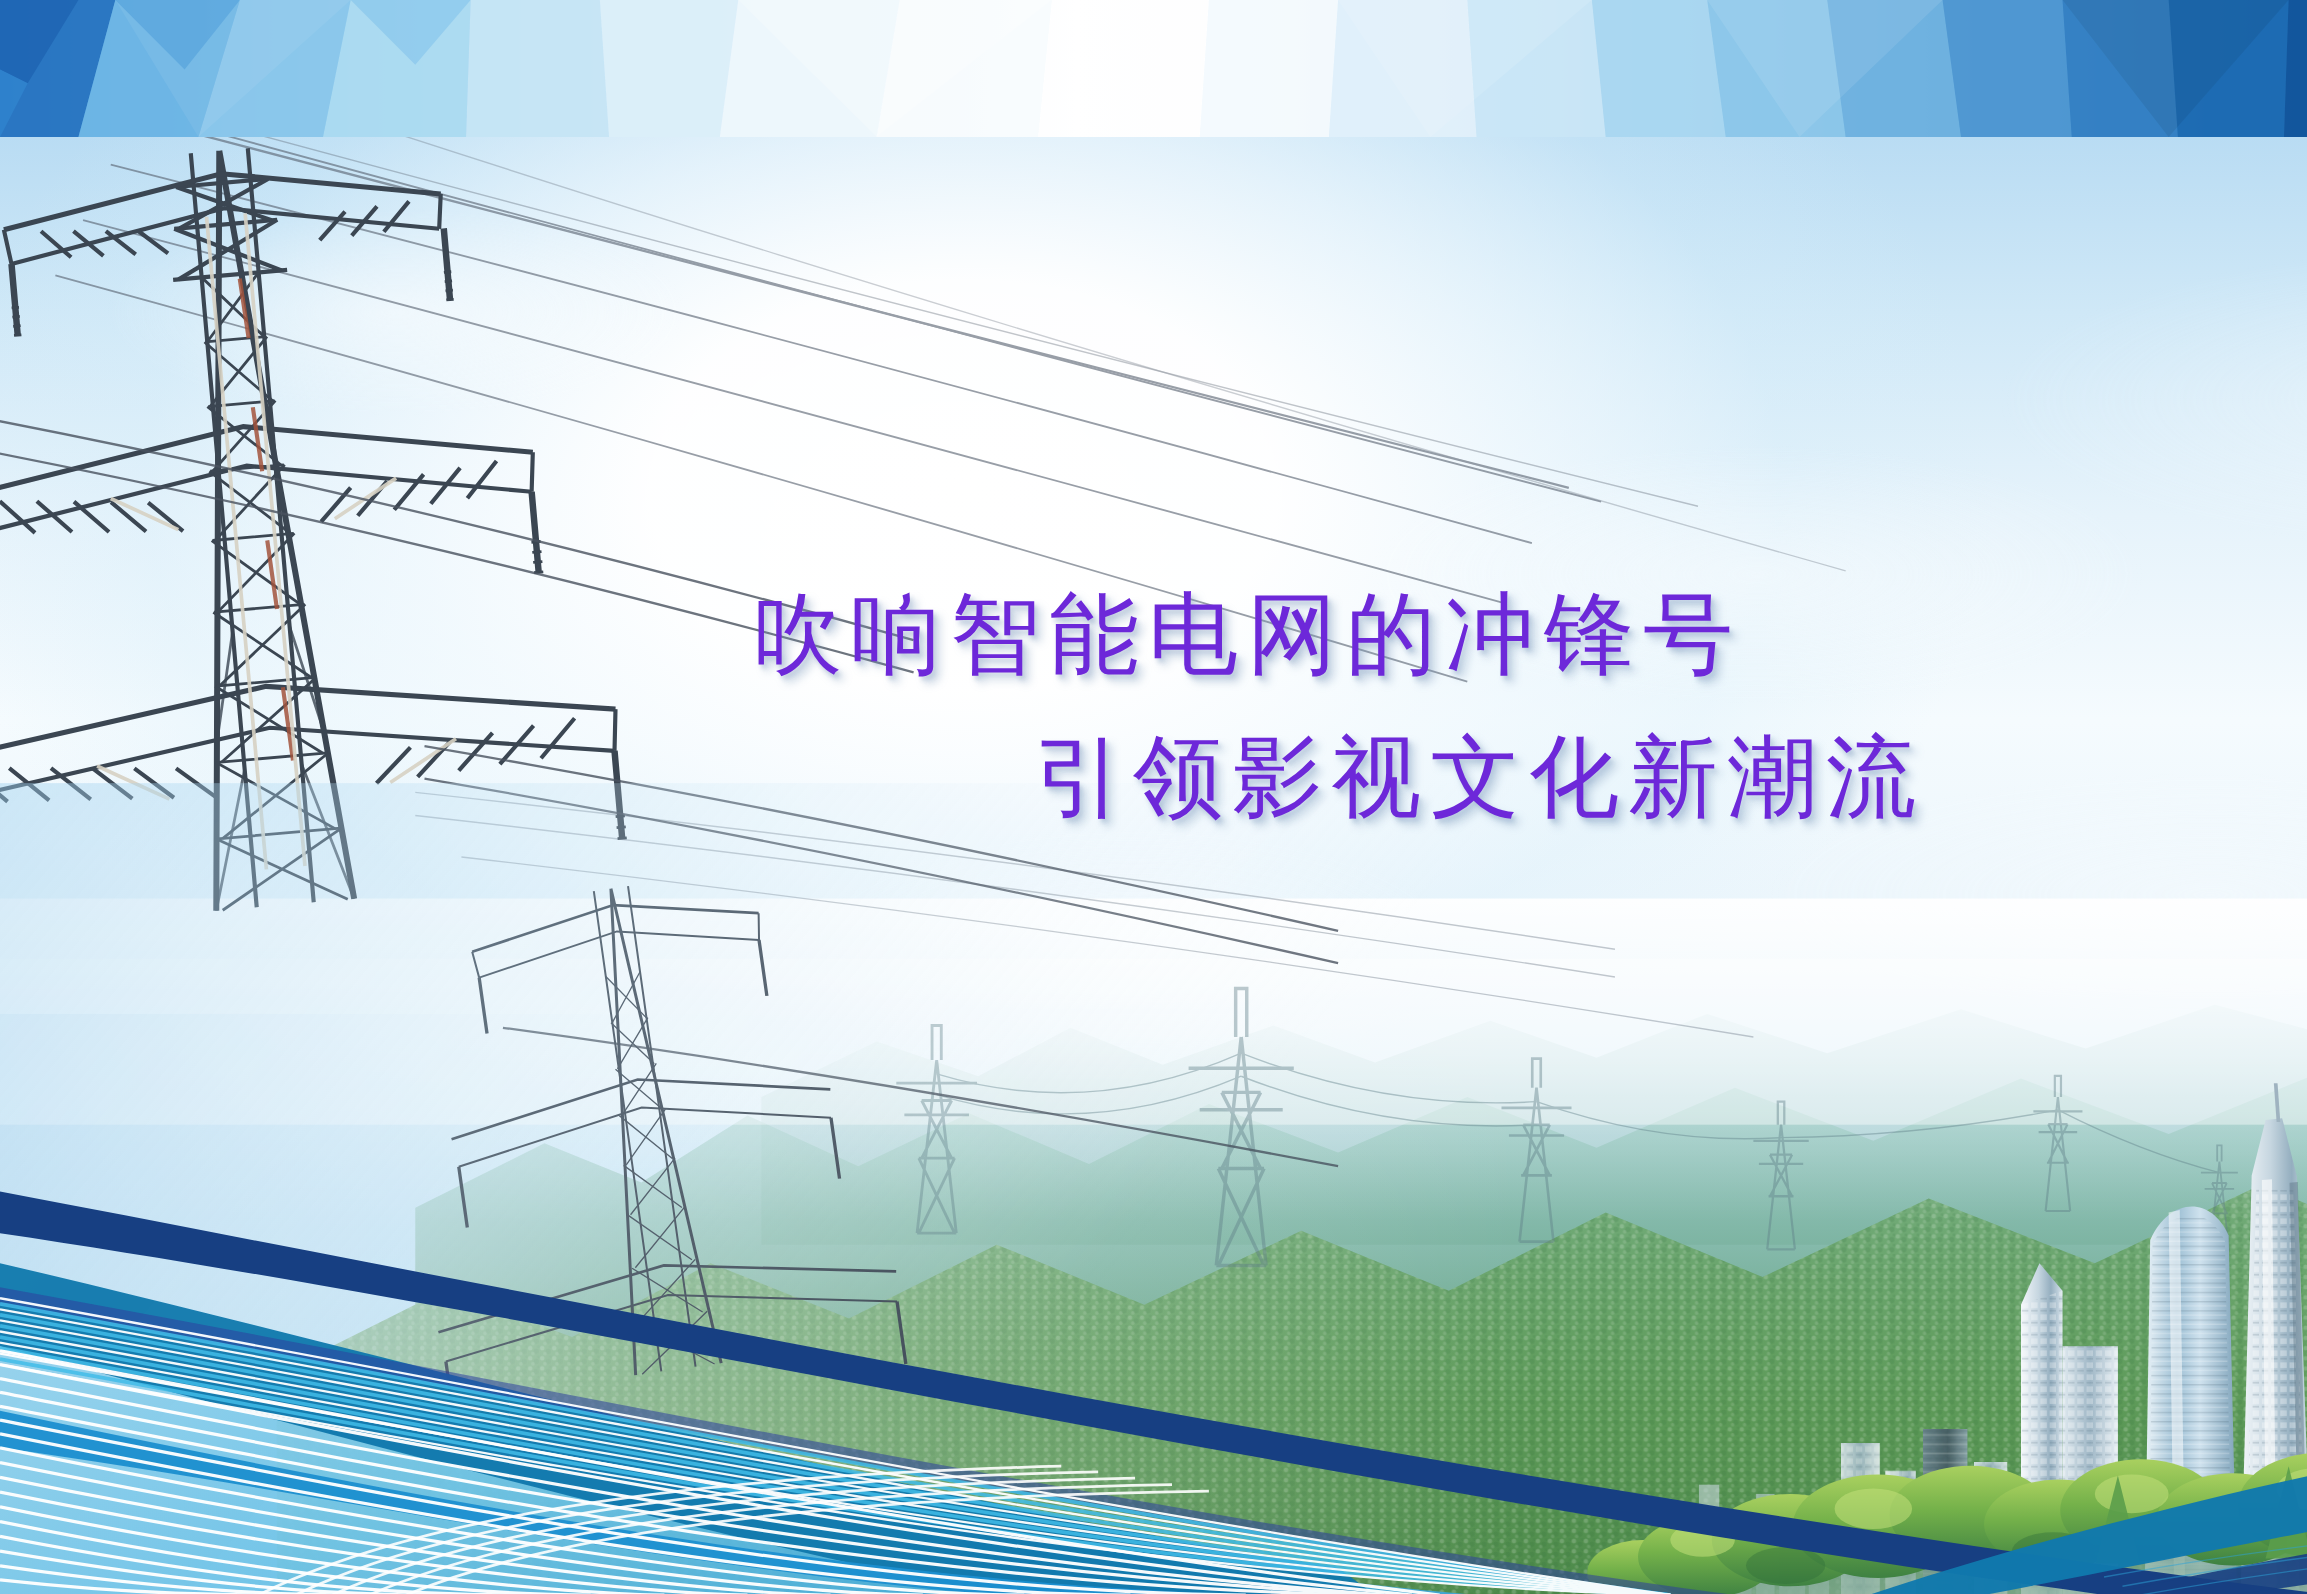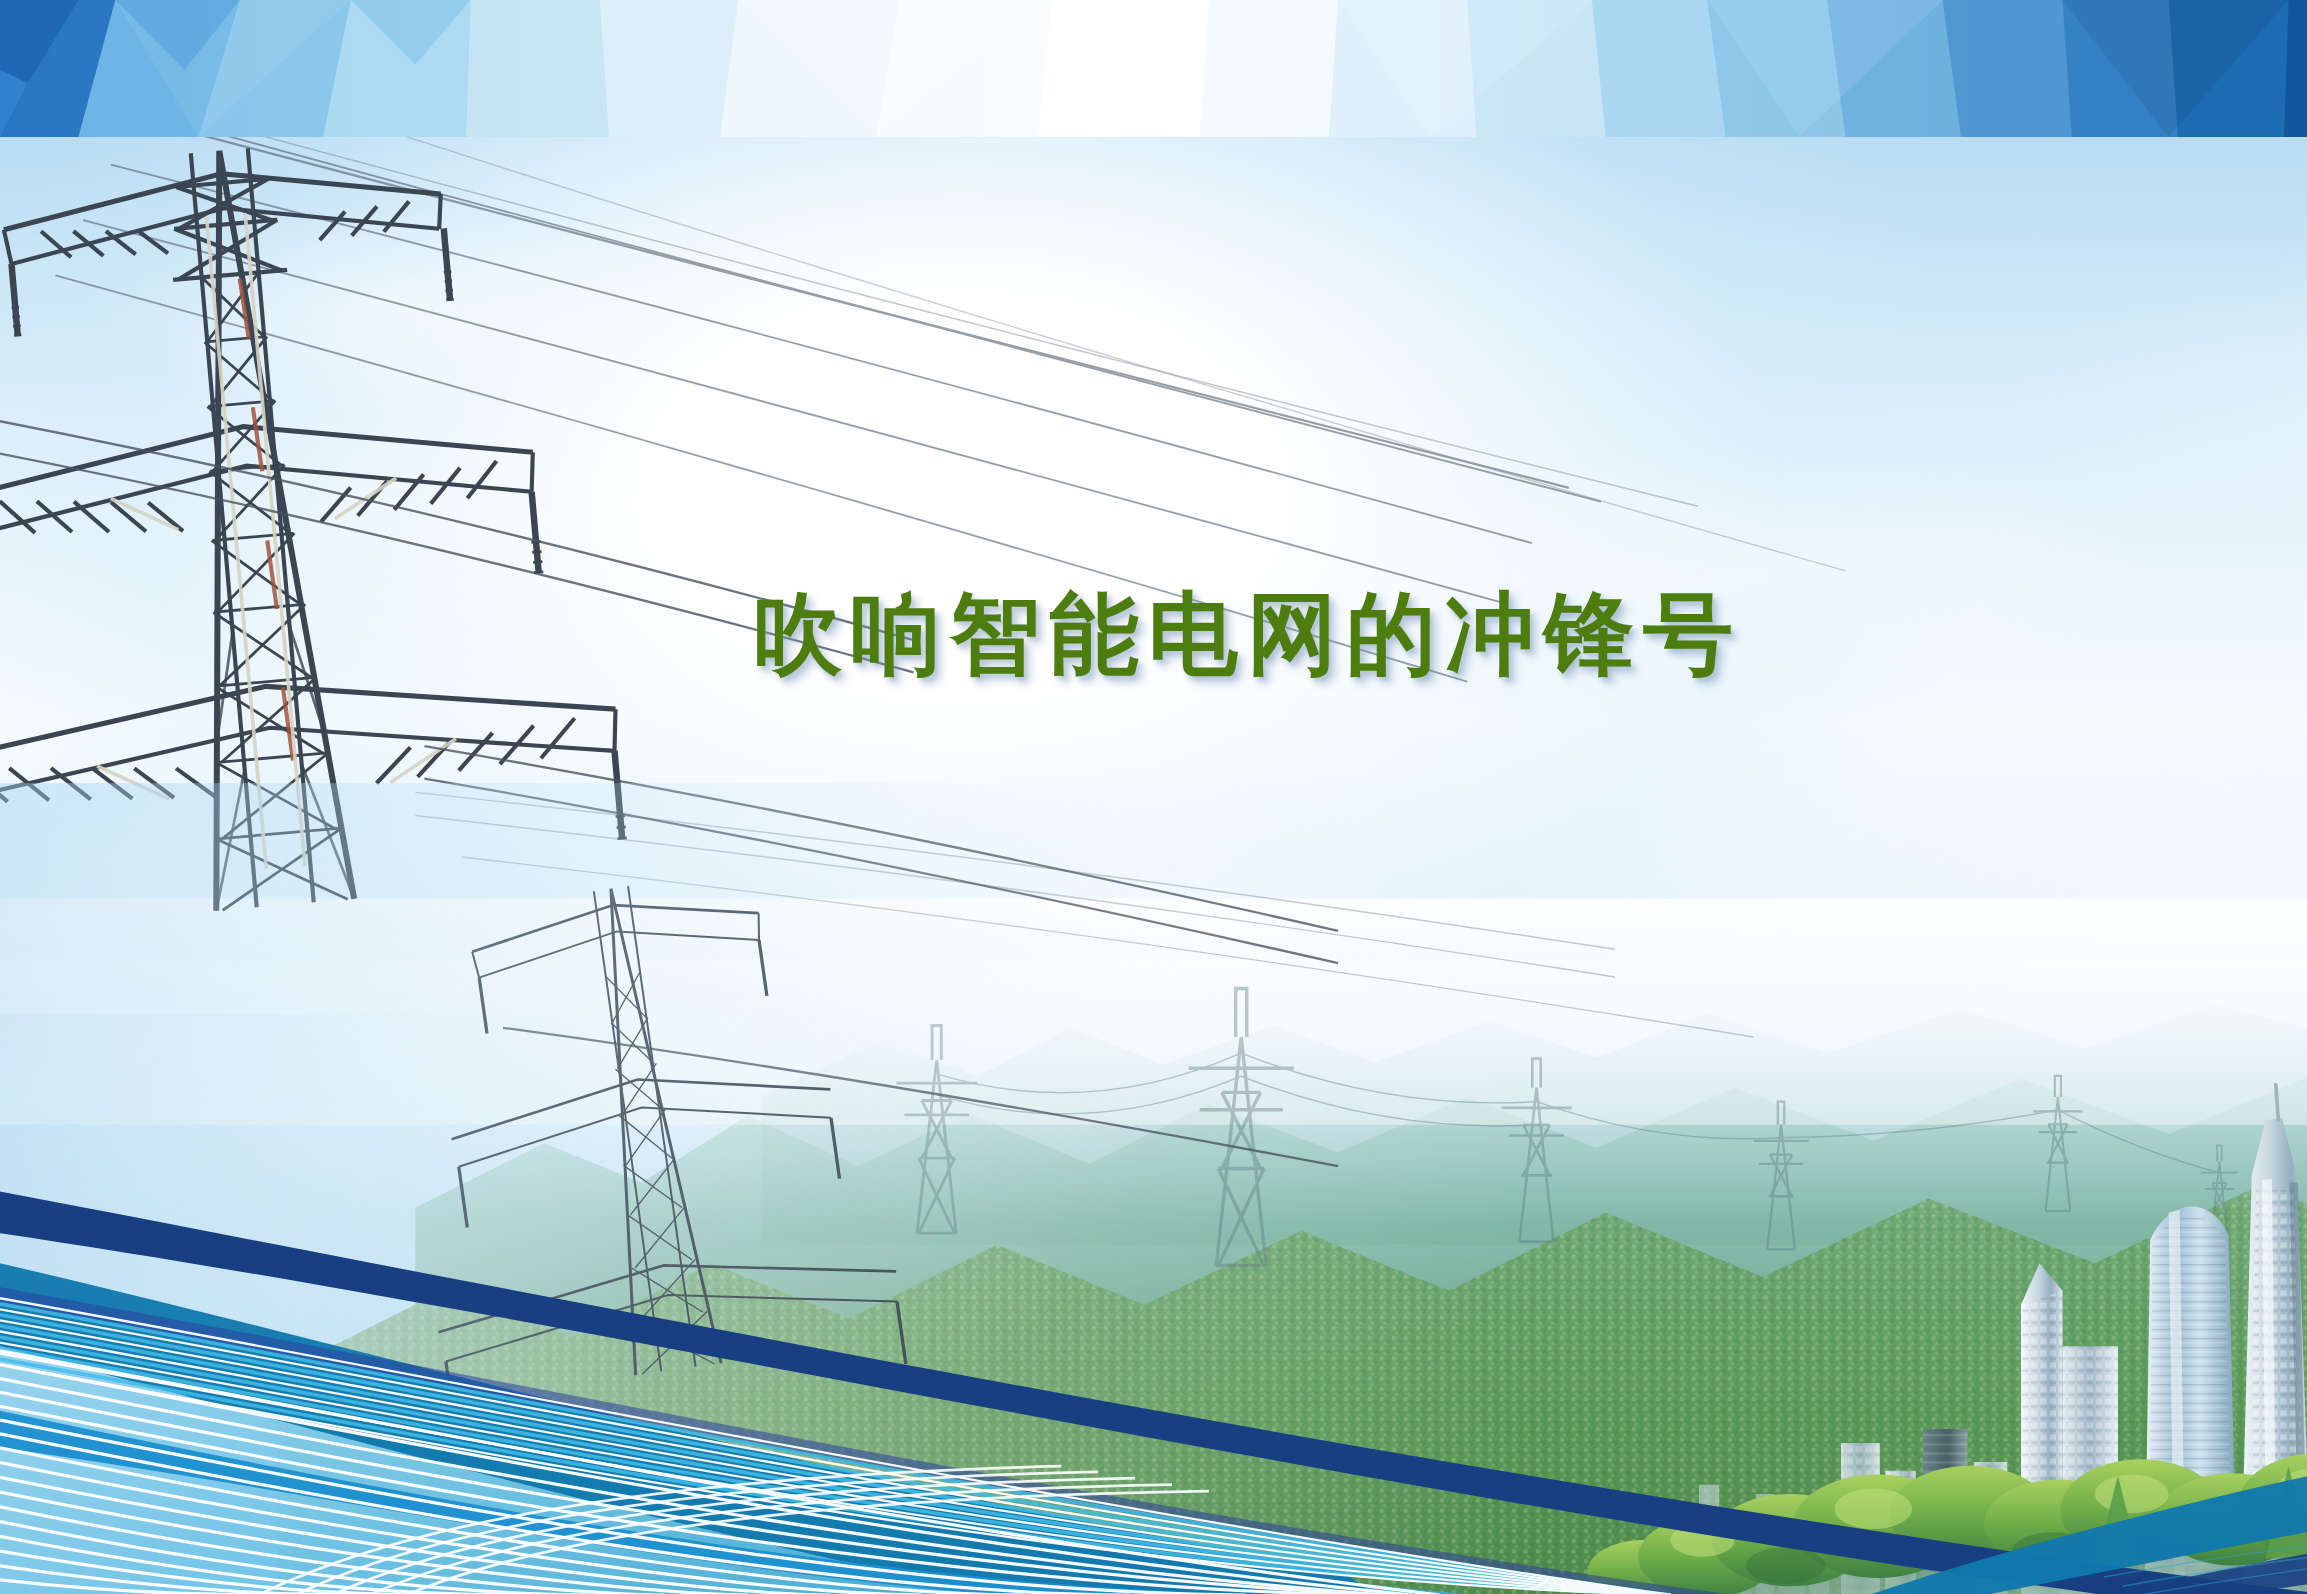--- a/index.html
+++ b/index.html
@@ -35,23 +35,23 @@
        radial-gradient(ellipse 692px 212px at 88% 18%, rgba(255,255,255,.6),rgba(255,255,255,0) 72%),
        radial-gradient(ellipse 461px 175px at 40% 56%, rgba(255,255,255,.7),rgba(255,255,255,0) 72%),
        radial-gradient(ellipse 600px 166px at 78% 52%, rgba(255,255,255,.55),rgba(255,255,255,0) 74%);
   }
 
   
   .layer{position:absolute;left:0;top:0;width:2834px;height:1458px;}
 
   
   .title{position:absolute;z-index:40;
-    color:#4d7c0f;
+    color:#6d28d9;
     font-family:"DejaVu Sans","Liberation Sans",sans-serif;
-    font-weight:700;
+    font-weight:400;
     white-space:nowrap;
     letter-spacing:.10em;
     text-shadow: 6.5px 7.4px 8.3px rgba(120,150,185,.40), 2.8px 3.7px 4.6px rgba(110,140,180,.30);
   }
   #title-line1{left:752px;top:574px;font-size:90px;}
   #title-line2{left:1034px;top:717px;font-size:90px;}
 </style>
 </head>
 <body>
 
@@ -694,15 +694,16 @@
         <path d="M4560,3120 C5000,3040 5560,2985 6142,2950"></path>
         <path d="M4600,3140 C5040,3060 5600,3005 6142,2970"></path>
         <path d="M4640,3159 C5080,3080 5640,3025 6142,2990"></path>
       </g>
     </svg>
 
   </div>
 
   <div class="title" id="title-line1">吹响智能电网的冲锋号</div>
 
+  <div class="title" id="title-line2">引领影视文化新潮流</div>
 
 </div>
 
 
 </body></html>

